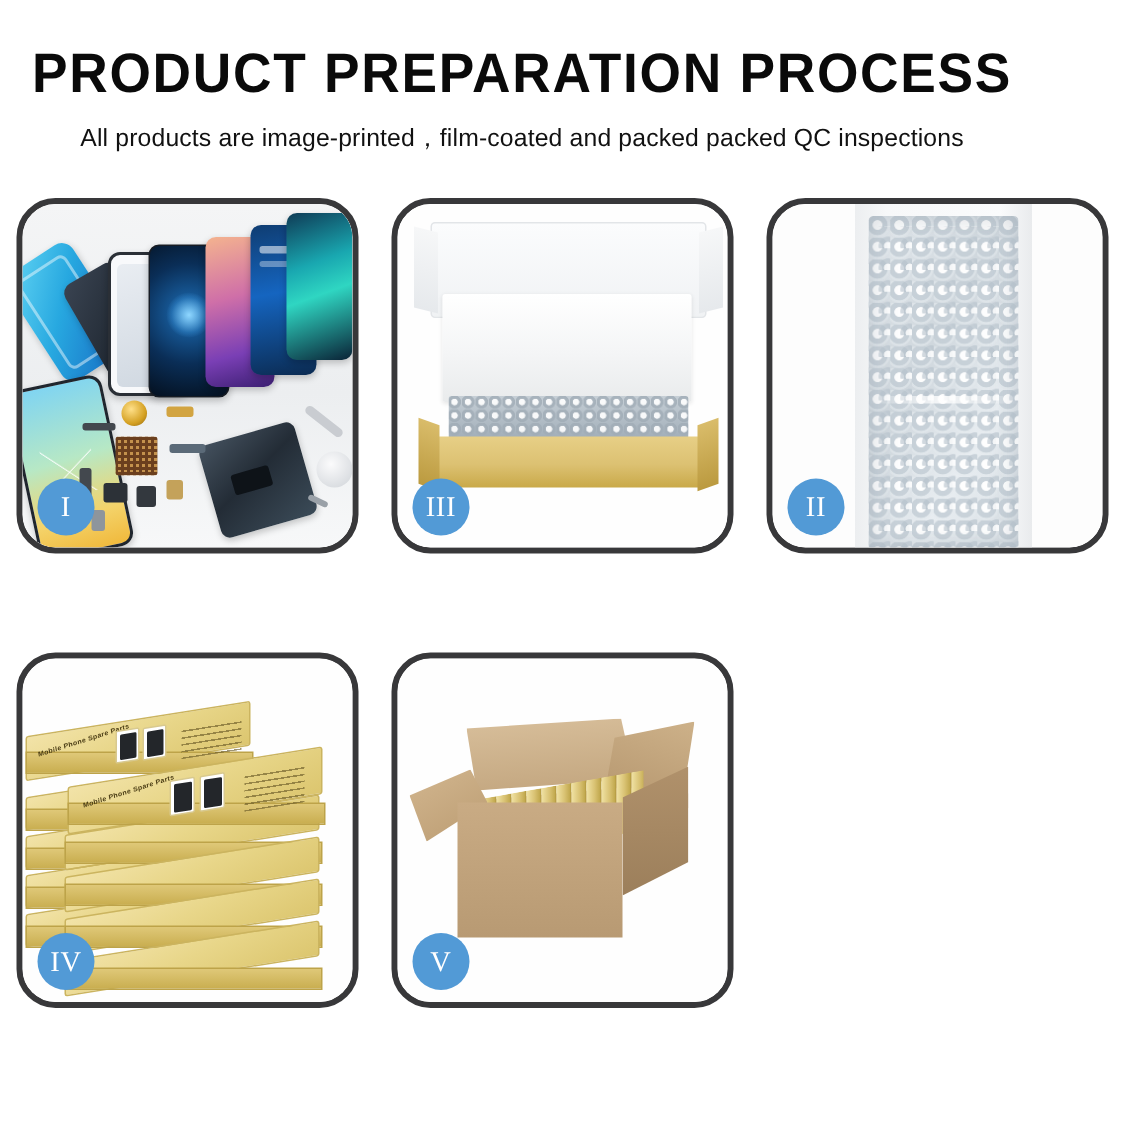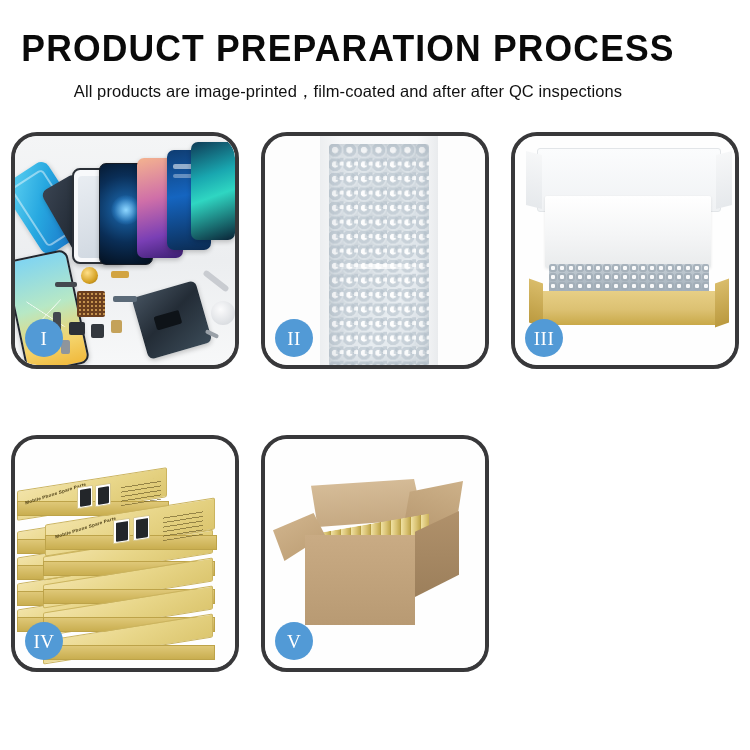--- a/index.html
+++ b/index.html
@@ -238,21 +238,21 @@
     clip-path:polygon(26% 0,100% 22%,74% 100%,0 62%);}
   .seal{position:absolute;background:#b2936c;}
 </style>
 </head>
 <body>
 
 <div class="page">
 
   <div class="header">
     <div class="title">PRODUCT PREPARATION PROCESS</div>
-    <div class="subtitle">All products are image-printed，film-coated and after after QC inspections</div>
+    <div class="subtitle">All products are image-printed，film-coated and packed packed QC inspections</div>
   </div>
 
   <div class="grid">
 
     <div class="panel">
       <div class="scene p1">
         <div class="ph ph-a"></div>
         <div class="ph ph-b"></div>
         <div class="ph ph-c"></div>
         <div class="ph ph-d">
@@ -279,36 +279,36 @@
         <div class="part" style="left:96px;top:184px;width:11px;height:13px;background:#c4a25a;"></div>
         <div class="part" style="left:46px;top:204px;width:9px;height:14px;background:#8e959c;"></div>
         <div class="tool"></div>
         <div class="tool2"></div>
         <div class="part" style="left:190px;top:196px;width:14px;height:4px;background:#9aa1a8;transform:rotate(25deg);"></div>
       </div>
       <div class="badge">I</div>
     </div>
 
     <div class="panel">
-      <div class="scene p2">
-        <div class="wrapfilm"></div>
-        <div class="bubbles"></div>
-        <div class="seam"></div>
-      </div>
-      <div class="badge">II</div>
-    </div>
-
-    <div class="panel">
       <div class="scene p3">
         <div class="lid"></div>
         <div class="foam"></div>
         <div class="innerbub"></div>
         <div class="kraft"></div>
       </div>
       <div class="badge">III</div>
+    </div>
+
+    <div class="panel">
+      <div class="scene p2">
+        <div class="wrapfilm"></div>
+        <div class="bubbles"></div>
+        <div class="seam"></div>
+      </div>
+      <div class="badge">II</div>
     </div>
 
     <div class="panel">
       <div class="scene p4">
 
         <div class="sbox" style="left:2px;top:84px;width:108px;height:22px;">
             <div class="top"></div>
             <div class="side" style="top:16px;"></div>
           </div>
         <div class="sbox" style="left:2px;top:110px;width:108px;height:22px;">

